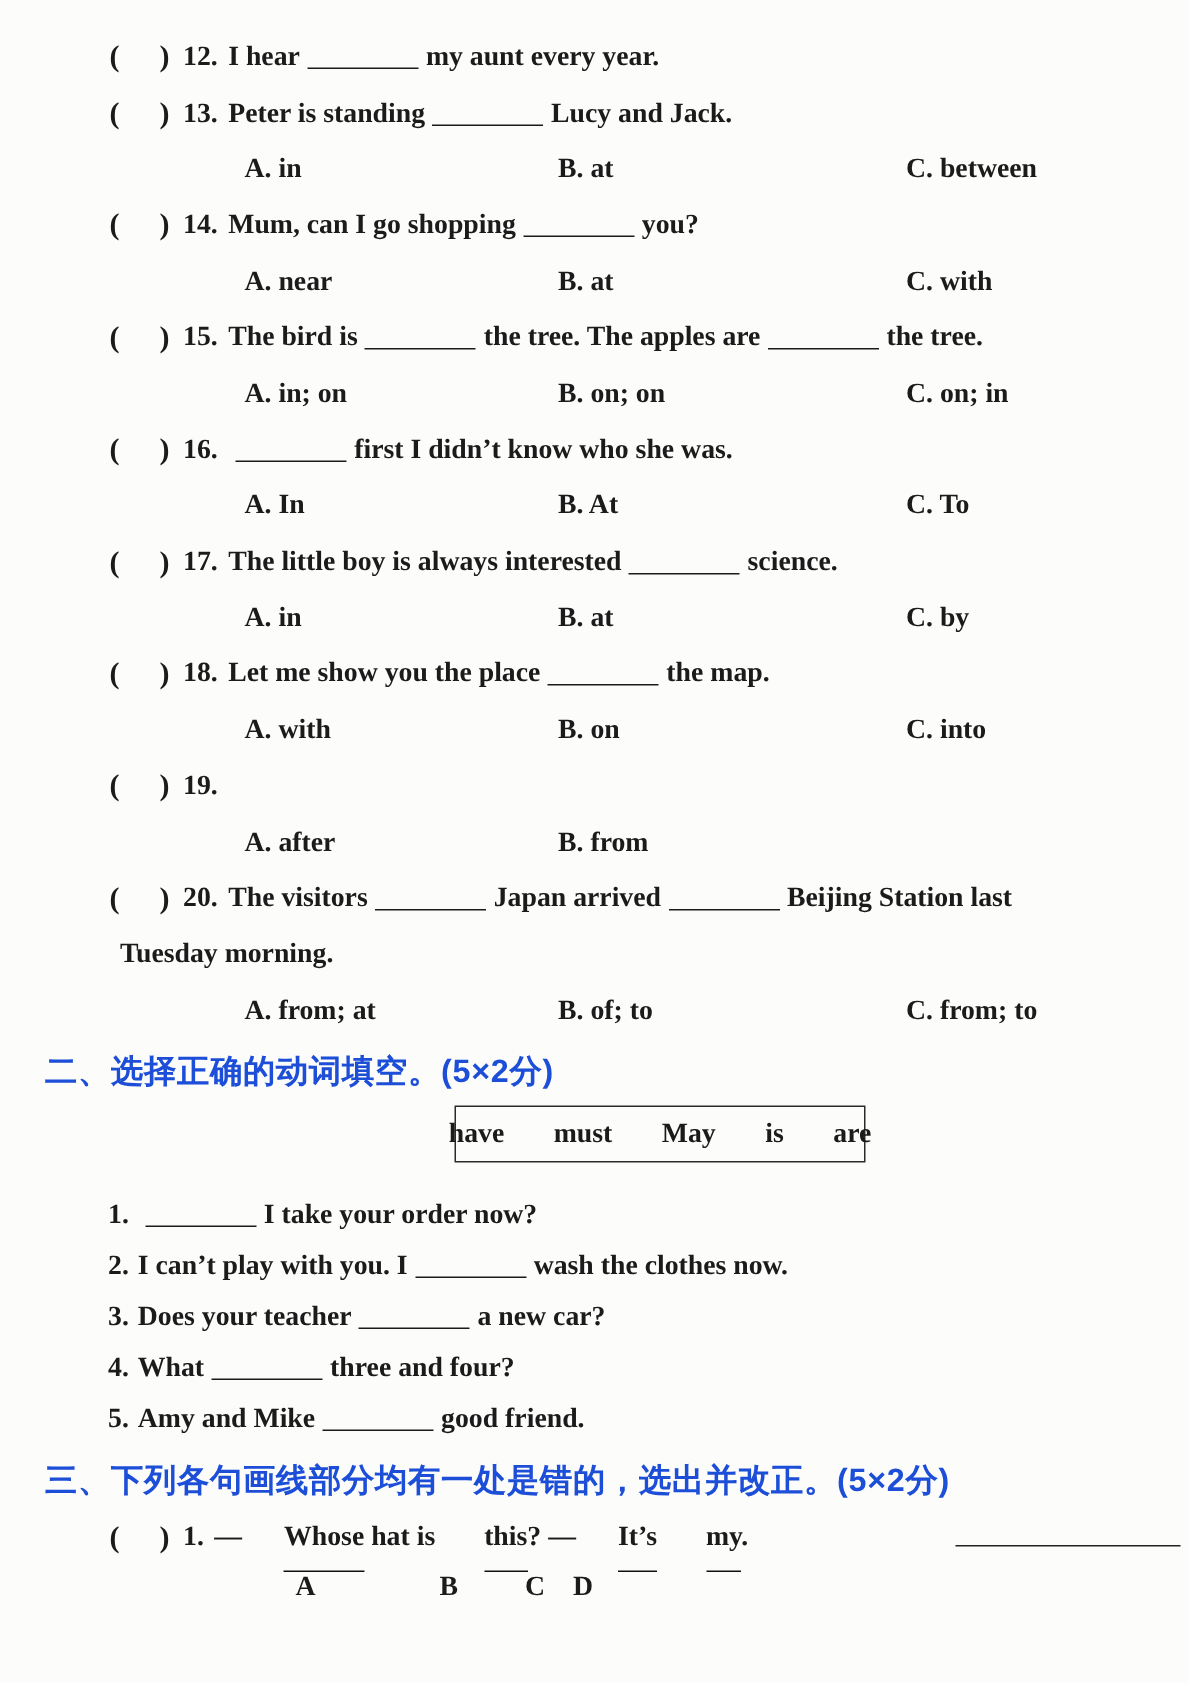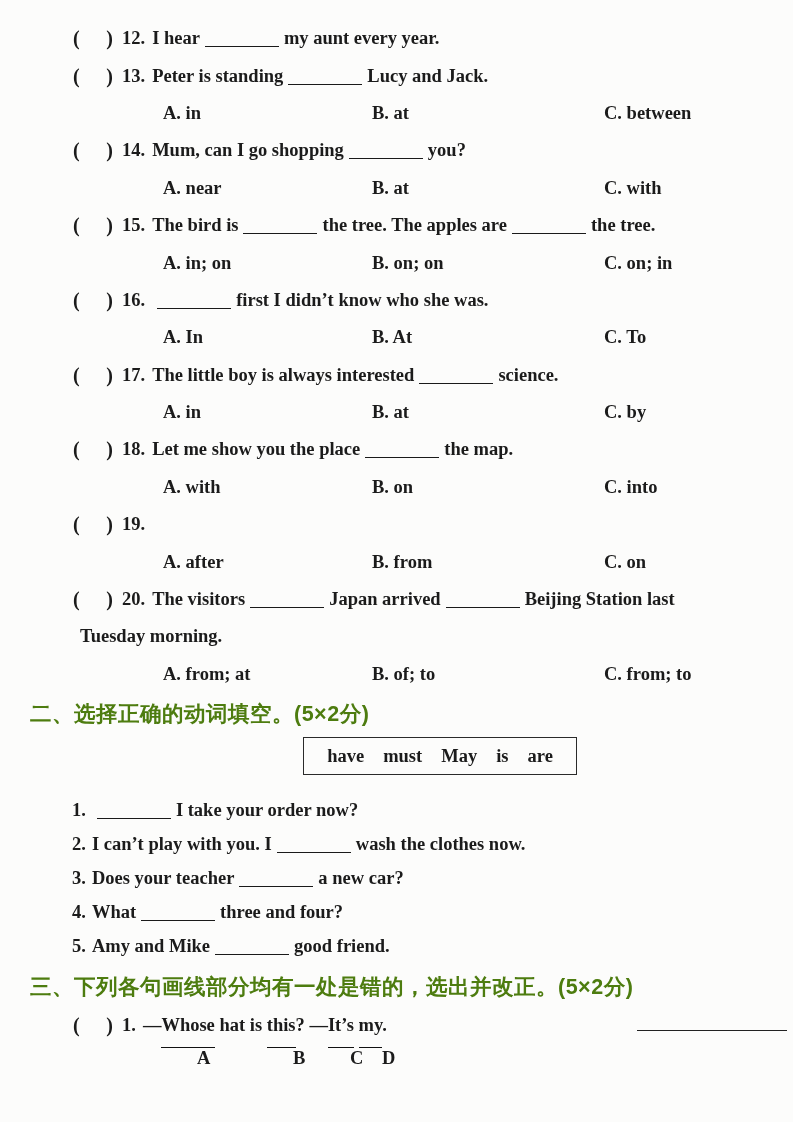--- a/index.html
+++ b/index.html
@@ -32,41 +32,41 @@
   }
   .opts { padding-left: 163px; }
   .opt-a { width: 209px; flex: 0 0 auto; }
   .opt-b { width: 232px; flex: 0 0 auto; }
   .opt-c { flex: 1; }
   .cont-line { padding-left: 80px; }
 
   
   .sec-heading {
     font-family: "Liberation Sans", "DejaVu Sans", sans-serif;
-    font-weight: 700; font-size: 21.5px; color: #4d7c0f;
+    font-weight: 700; font-size: 21.5px; color: #1d4ed8;
     padding-left: 30px; letter-spacing: 0.5px;
   }
   .s2-heading { margin-top: 4px; height: 32px; }
 
   
   .word-box {
     margin: 8px 16px 0 303px; width: 274px; height: 38px;
     border: 1.7px solid #2a2a2a; box-sizing: border-box;
-    display: flex; align-items: center; justify-content: center; gap: 19px;
+    display: flex; align-items: center; justify-content: center; gap: 33px;
   }
   .wb-word { white-space: pre; }
   .s2-items { margin-top: 18px; }
   .s2-item { height: 34px; padding-left: 72px; }
   .s2-item .q-num { margin-right: 6px; }
 
   
   .s3-heading { margin-top: 7px; height: 32px; }
   .s3-q { height: 40px; padding-left: 73px; margin-top: 3px; }
   .seg { white-space: pre; }
-  .seg-u { border-bottom: 1.9px solid #111; padding-bottom: 12px; }
+  .seg-u { border-bottom: 1.9px solid #111; padding-bottom: 12px; margin-left: 28px; }
   .ans-line {
     margin-left: auto; margin-right: 6px; width: 150px; height: 0;
     border-bottom: 1.9px solid #222; align-self: center; margin-top: 10px;
   }
   .s3-letters { height: 26px; padding-left: 197px; font-weight: 700; }
   .l-a { width: 96px; flex: 0 0 auto; }
   .l-b { width: 57px; flex: 0 0 auto; }
   .l-c { width: 32px; flex: 0 0 auto; }
 </style>
 </head>
@@ -194,21 +194,20 @@
       <span class="parens">
             <span>(</span>
             <span>)</span>
           </span>
       <span class="q-num">19.</span>
     </div>
 
     <div class="line opts">
       <span class="opt-a">A. after</span>
       <span class="opt-b">B. from</span>
-      <span class="opt-c">C. on</span>
     </div>
   </div>
 
   <div class="mcq">
     <div class="line q-line">
       <span class="parens">
             <span>(</span>
             <span>)</span>
           </span>
       <span class="q-num">20.</span>

